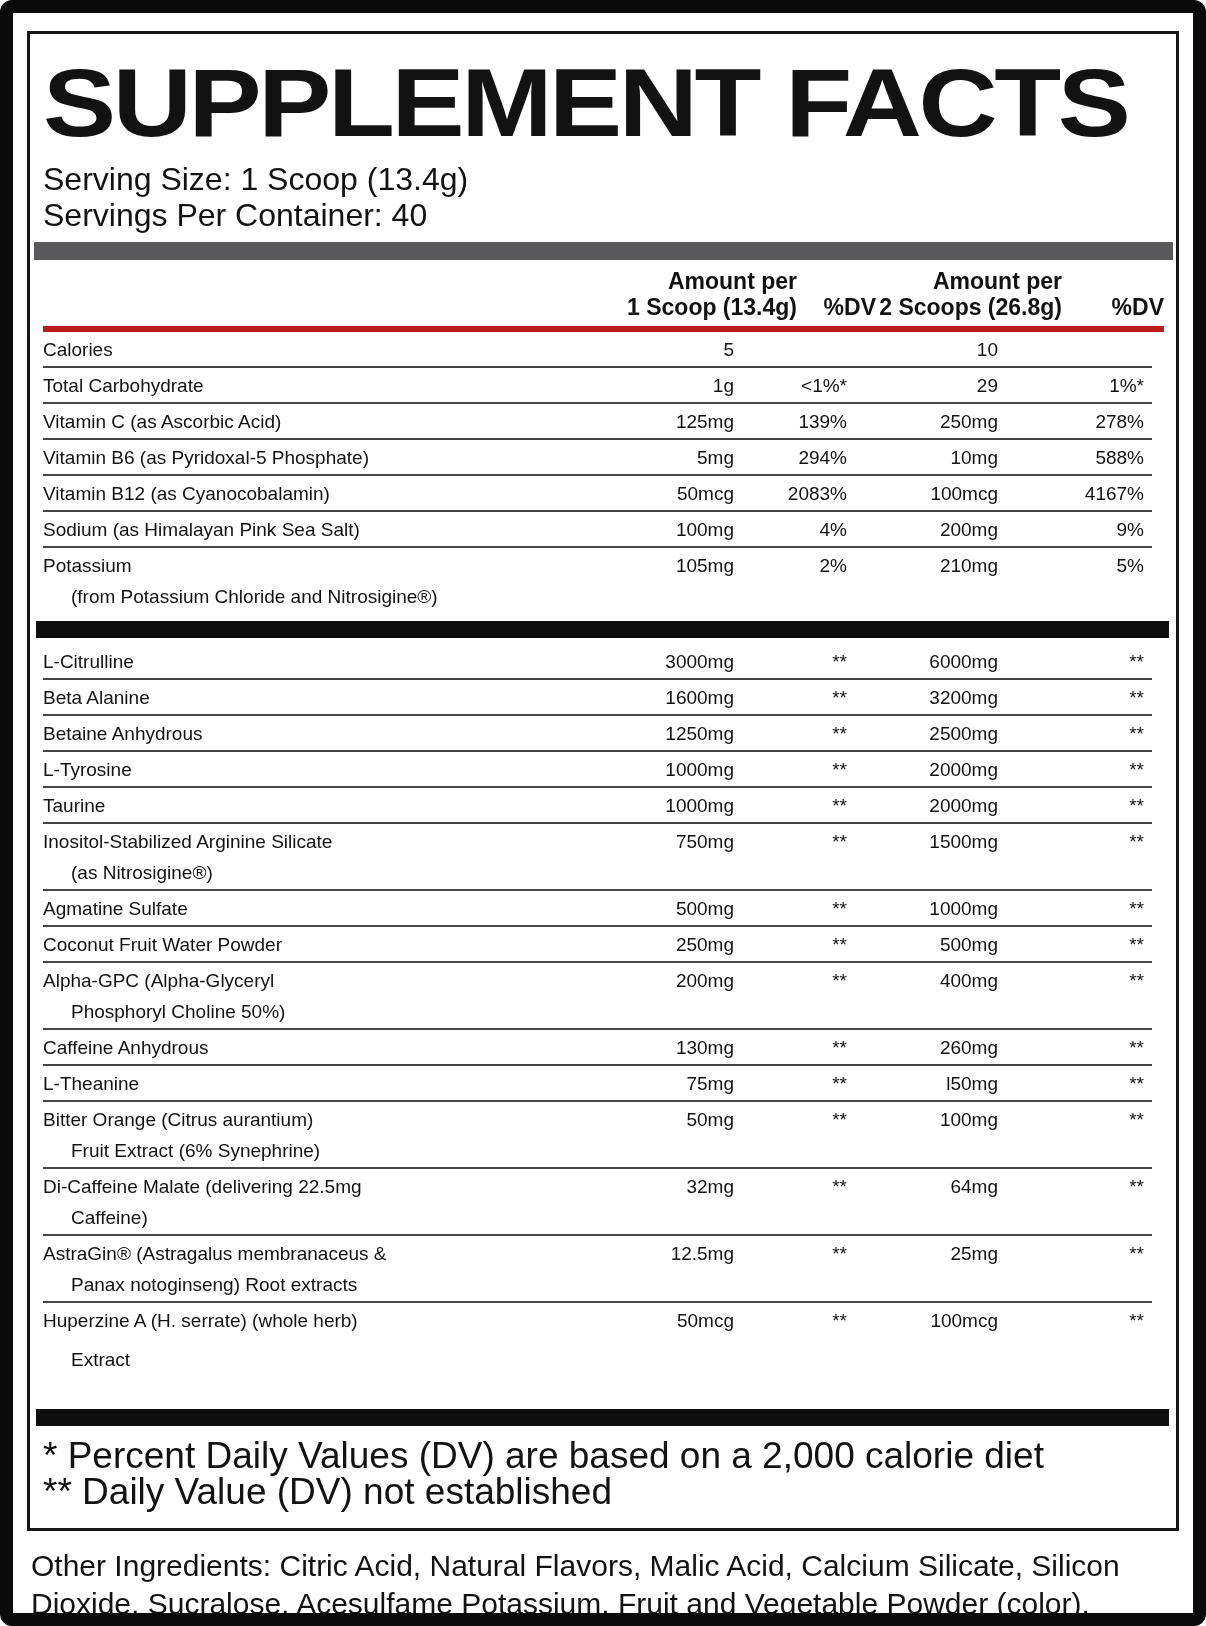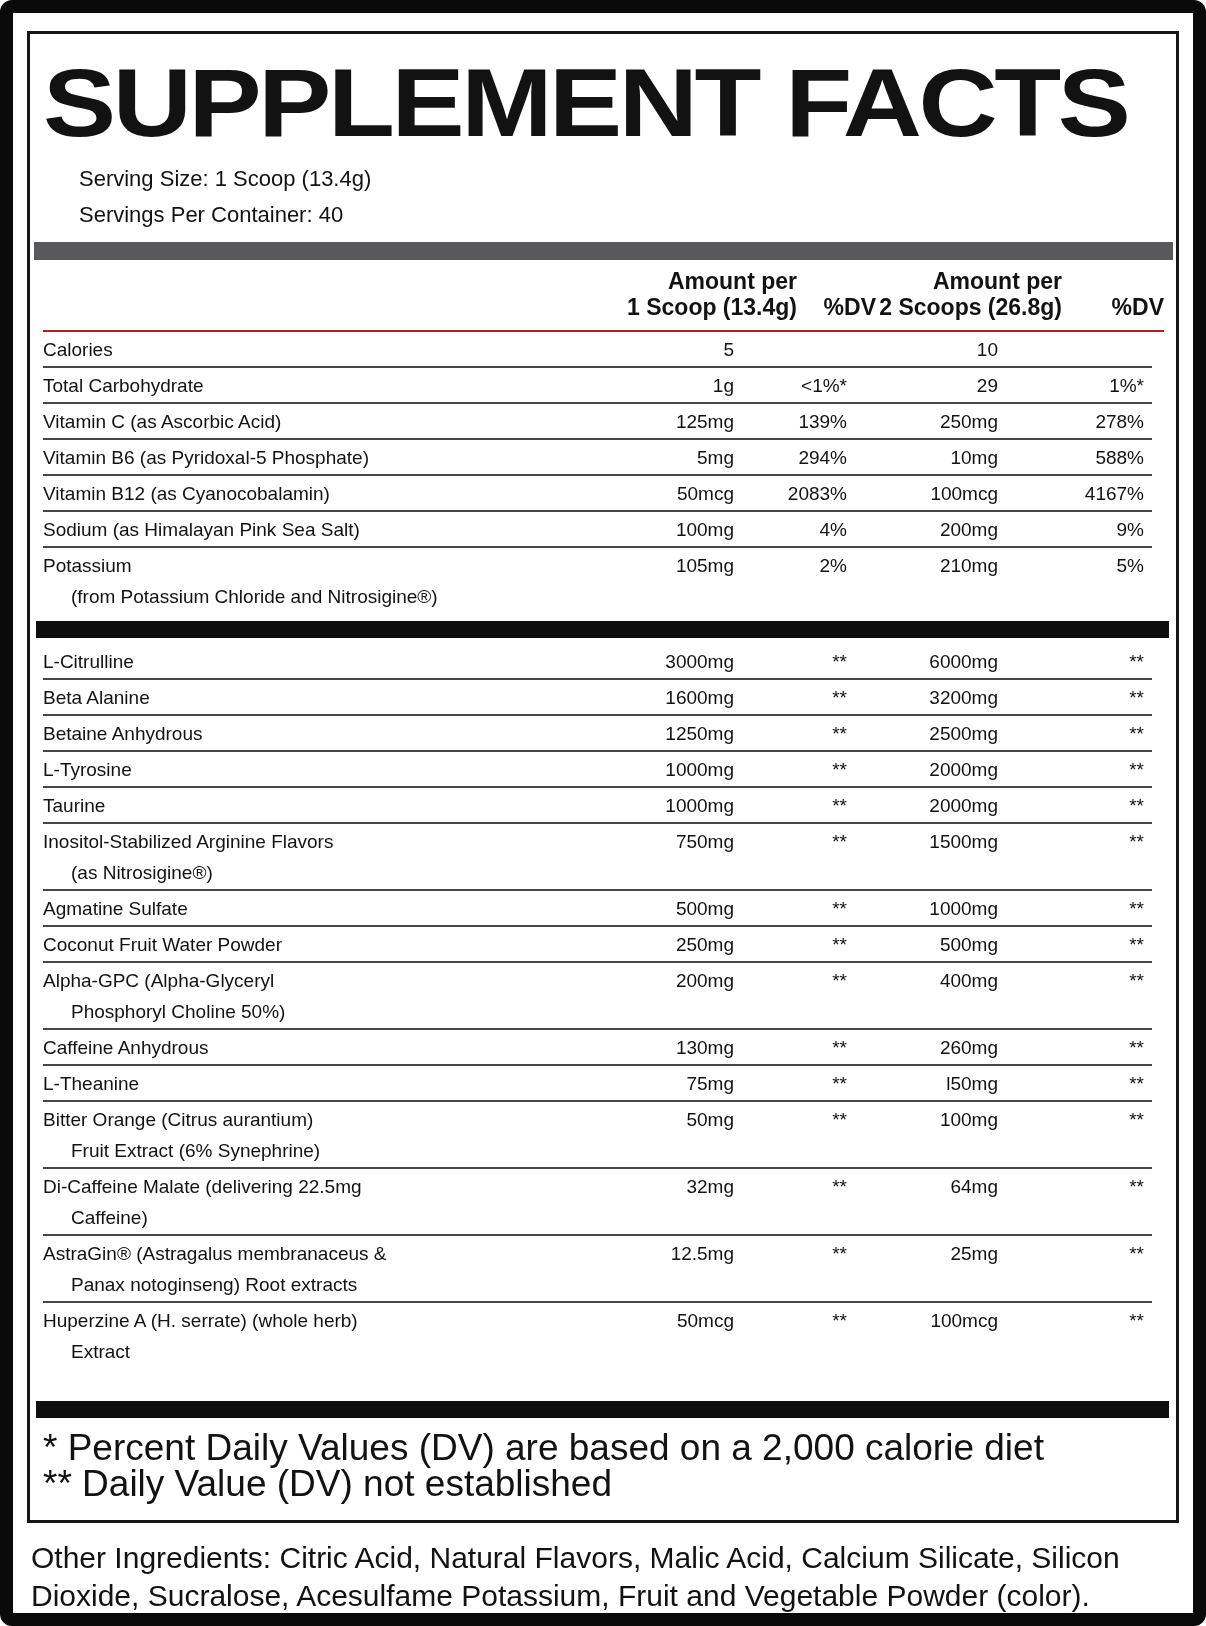--- a/index.html
+++ b/index.html
@@ -21,28 +21,28 @@
   .title {
     font-size:97px;
     font-weight:bold;
     letter-spacing:-3px;
     line-height:1.0;
     white-space:nowrap;
     transform:scaleX(1.13);
     transform-origin:left center;
     margin:4px 0 10px 0;
   }
-  .serving-line { font-size:22px; line-height:36px;margin-left:36px; }
+  .serving-line { font-size:32px; line-height:36px; }
   .gray-bar { height:18px; margin:9px -9px 8px -9px; }
   .black-bar { height:17px; margin:6px -5px 6px -7px; }
 
   .col-heads {
     position:relative;
     height:64px;
-    border-bottom:2px solid #b91c1c;
+    border-bottom:6px solid #b91c1c;
     font-weight:bold;
     font-size:23px;
     line-height:26px;
   }
   .col-heads .h { position:absolute; text-align:right; white-space:nowrap; }
   .h-amt1 { right:367px; top:0; }
   .h-dv1  { right:288px; top:26px; }
   .h-amt2 { right:102px; top:0; }
   .h-dv2  { right:0;     top:26px; }
 
@@ -61,21 +61,21 @@
   }
   .rows .row:last-child::after { display:none; }
   .row .l2 { padding-left:28px; }
   .row .val { position:absolute; top:2px; white-space:nowrap; }
   .val.amt1 { right:430px; }
   .val.dv1  { right:317px; }
   .val.amt2 { right:166px; }
   .val.dv2  { right:20px; }
 
   #section2 .row:last-child { padding-bottom:28px; }
-  #section2 .row:last-child .l2 { margin-top:0; }
+  #section2 .row:last-child .l2 { margin-top:8px; }
 
   .footnotes { font-size:37px; line-height:36px; padding:6px 0 8px 0; }
 
   .other-block { margin:16px 4px 0 4px; font-size:30px; line-height:38px; }
 </style>
 </head>
 <body>
 
 <div class="panel">
   <div class="title">SUPPLEMENT FACTS</div>
@@ -206,21 +206,21 @@
         <div class="name">
           <div class="l1">Taurine</div>
         </div>
         <span class="val amt1">1000mg</span>
         <span class="val dv1">**</span>
         <span class="val amt2">2000mg</span>
         <span class="val dv2">**</span>
       </div>
       <div class="row">
         <div class="name">
-          <div class="l1">Inositol-Stabilized Arginine Flavors</div>
+          <div class="l1">Inositol-Stabilized Arginine Silicate</div>
           <div class="l2">(as Nitrosigine®)</div>
         </div>
         <span class="val amt1">750mg</span>
         <span class="val dv1">**</span>
         <span class="val amt2">1500mg</span>
         <span class="val dv2">**</span>
       </div>
       <div class="row">
         <div class="name">
           <div class="l1">Agmatine Sulfate</div>

